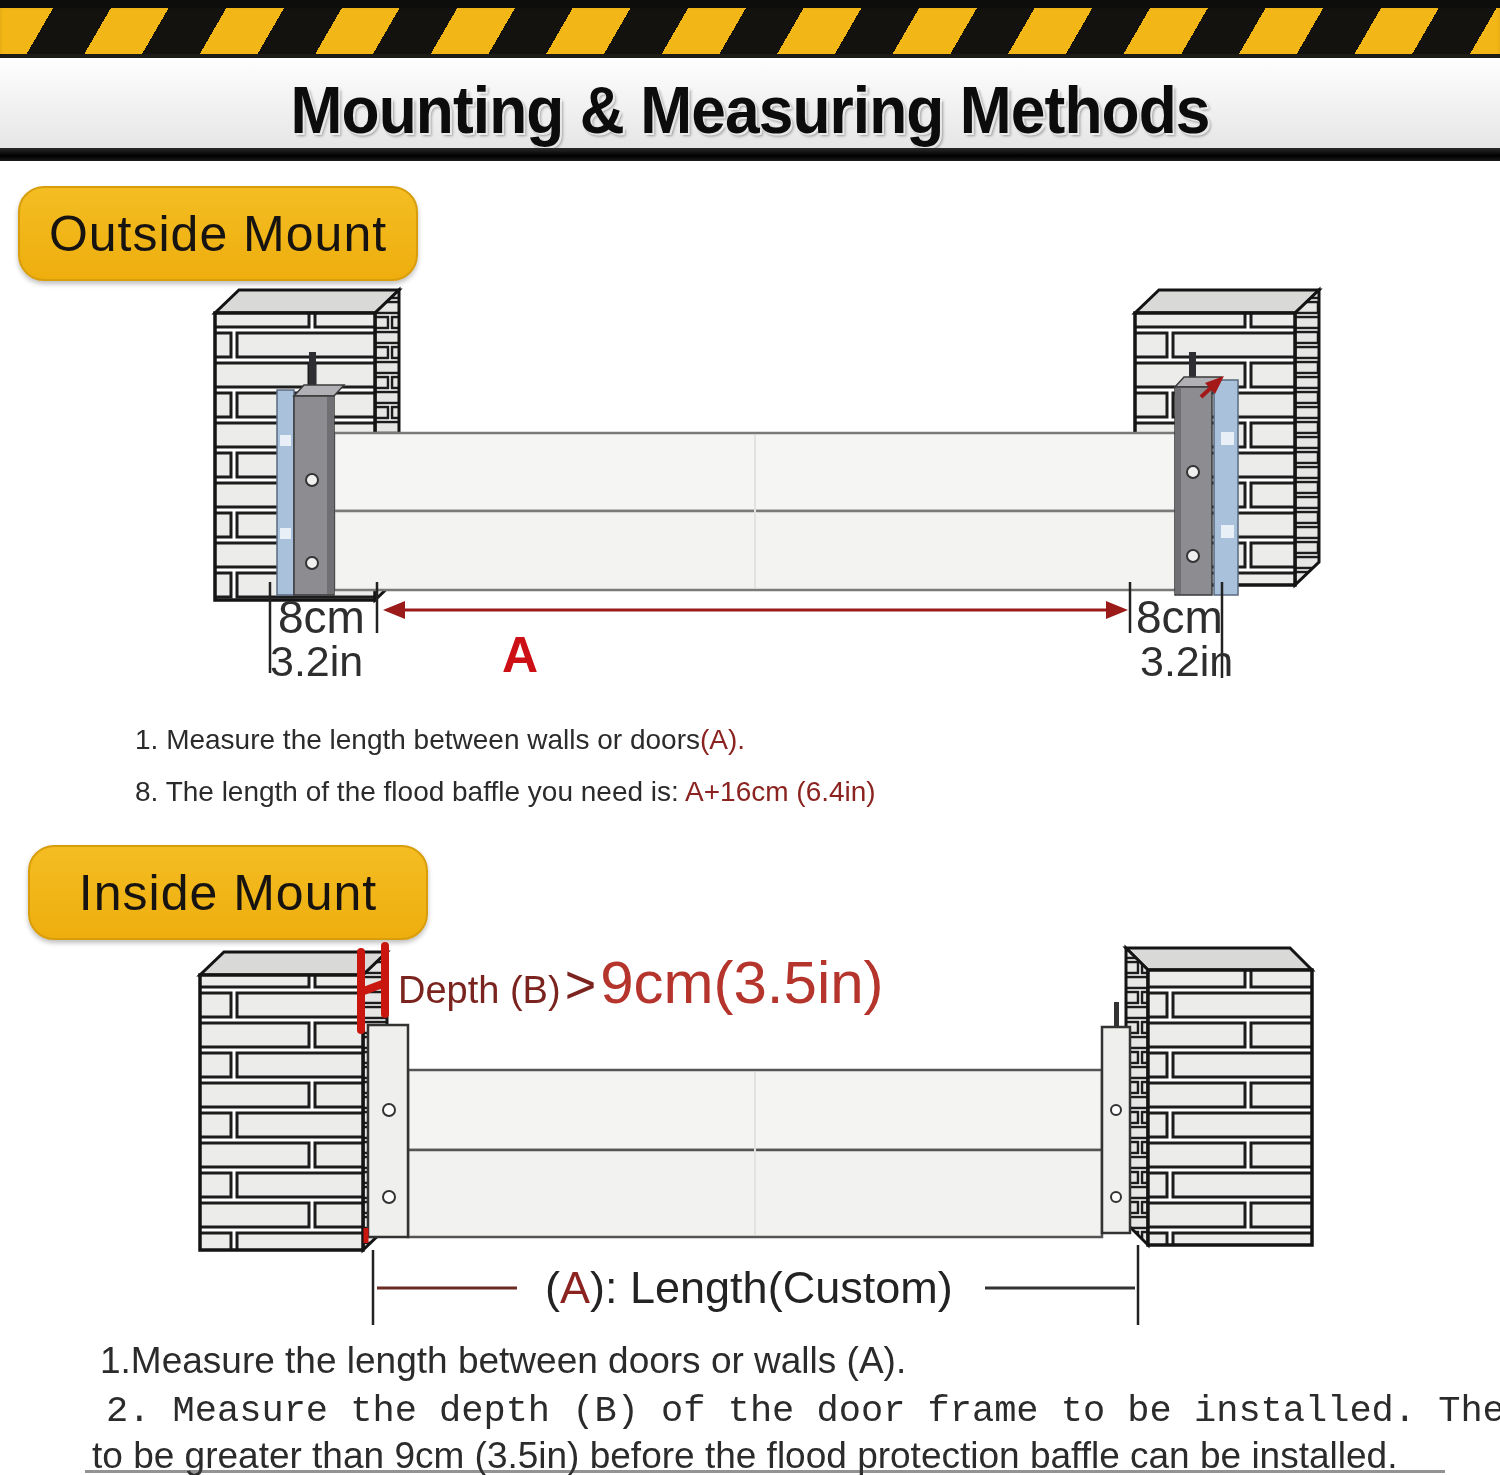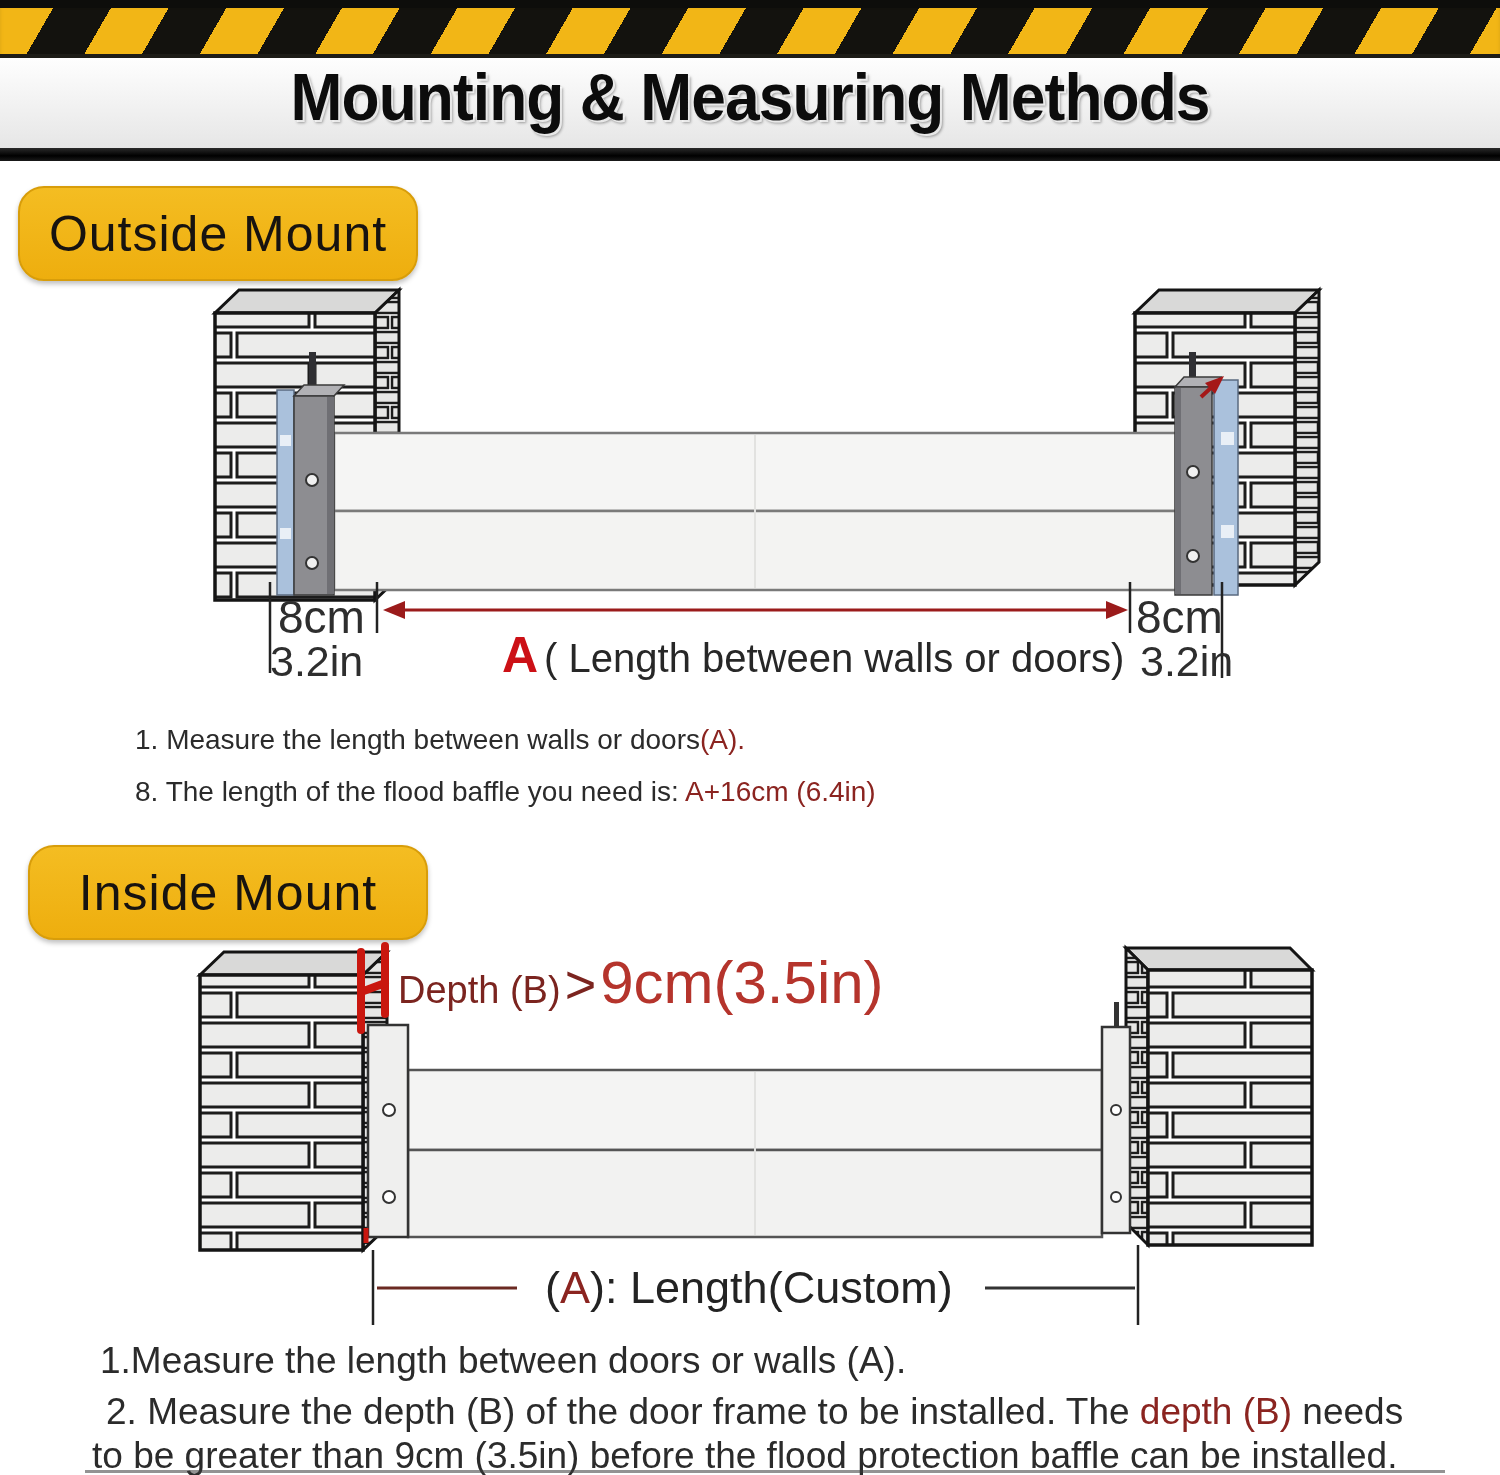--- a/index.html
+++ b/index.html
@@ -12,21 +12,21 @@
   .hazard{
     left:0;top:0;width:1500px;height:54px;
     background:repeating-linear-gradient(120deg,#f2b616 0 50px,#13120e 50px 100px);
     border-bottom:4px solid #1d1c17;
     box-shadow:inset 0 6px 6px -4px rgba(0,0,0,.55);
   }
   .top-edge{left:0;top:0;width:1500px;height:8px;background:#0d0d0b;}
   .title-band{
     left:0;top:58px;width:1500px;height:90px;
     background:linear-gradient(#fefefe,#e6e6e6);
-    display:flex;align-items:flex-start;justify-content:center;
+    display:flex;align-items:flex-end;justify-content:center;
   }
   .page-title{
     font-size:67px;font-weight:700;color:#0c0c0c;letter-spacing:-1px;
     transform:scaleX(.93);white-space:nowrap;
     text-shadow:2px 2px 0 rgba(255,255,255,.75), 3px 3px 3px rgba(0,0,0,.35);
   }
   .banner-bar{left:0;top:148px;width:1500px;height:13px;background:linear-gradient(#2a2a2a,#000 60%,#1a1a1a);}
   
   .badge{
     width:396px;height:91px;background:linear-gradient(#f4bd22,#eeae0e);
@@ -45,21 +45,21 @@
   .spanlabel .t{font-size:40px;color:#272727;}
   .instr{font-size:28px;color:#2b2b2b;white-space:nowrap;line-height:1.25;}
   .maroon{color:#8b2420;}
   .depthrow{display:flex;align-items:baseline;white-space:nowrap;}
   .depthrow .p{font-size:38px;color:#7b241f;}
   .depthrow .gt{font-size:54px;color:#7b241f;margin:0 4px;}
   .depthrow .v{font-size:60px;color:#b5342c;}
   .lenrow{display:flex;align-items:baseline;white-space:nowrap;font-size:45px;color:#232323;}
   .lenrow .a{color:#8b2420;}
   .instr-block{font-size:37px;color:#2b2b2b;line-height:1.18;width:1400px;}
-  .instr-block .l1{padding-left:14px;white-space:nowrap;}
+  .instr-block .l1{padding-left:14px;white-space:nowrap;font-family:Liberation Mono, monospace;}
   .bottom-line{left:85px;top:1470px;width:1360px;height:3px;background:#3a3a3a;opacity:.55;}
 </style>
 </head>
 <body>
 
 <div id="page">
 
   <div class="abs hazard"></div>
   <div class="abs top-edge"></div>
   <div class="abs title-band">
@@ -153,21 +153,20 @@
       <polygon points="1128,610 1106,601 1106,619" fill="#9b1b1b"></polygon>
     </g>
   </svg>
 
   <div class="abs meas" style="left:278px;top:594px">8cm</div>
   <div class="abs meas meas-in" style="left:270px;top:640px">3.2in</div>
   <div class="abs meas" style="left:1136px;top:594px">8cm</div>
   <div class="abs meas meas-in" style="left:1140px;top:640px">3.2in</div>
   <div class="abs spanlabel" style="left:502px;top:626px">
     <span class="a">A</span>
-    <span class="t">( Length between walls or doors)</span>
   </div>
 
   <div class="abs instr" style="left:135px;top:722px">
     <span>1. Measure the length between walls or doors</span><span class="maroon">(A).</span>
   </div>
   <div class="abs instr" style="left:135px;top:774px">
     <span>8. The length of the flood baffle you need is: </span><span class="maroon">A+16cm (6.4in)</span>
   </div>
 
   <div class="abs badge badge-inside">

